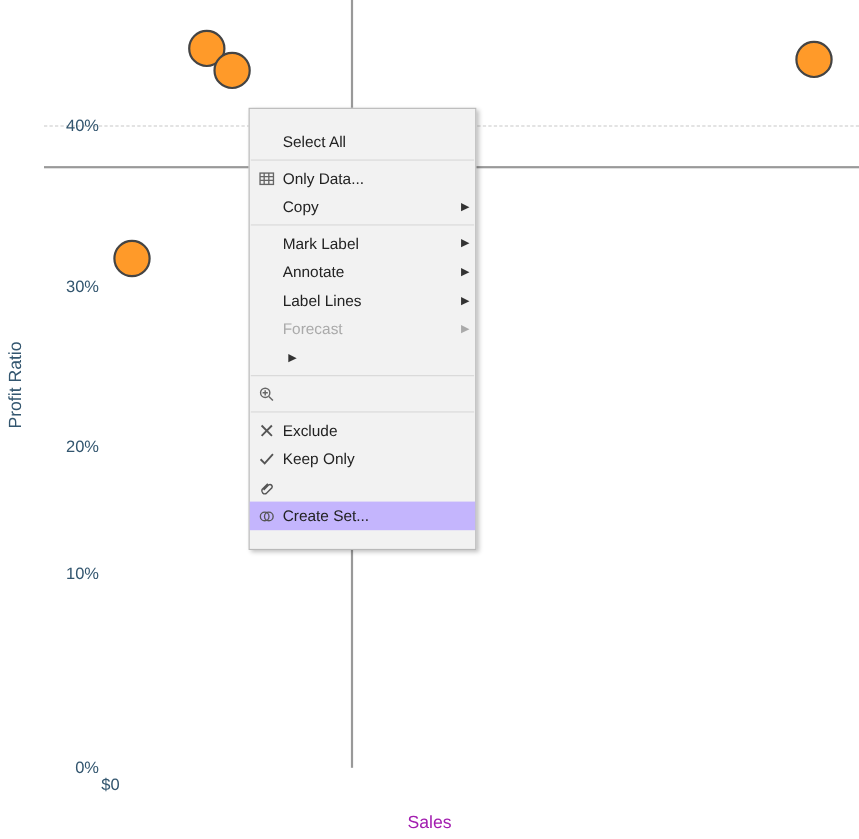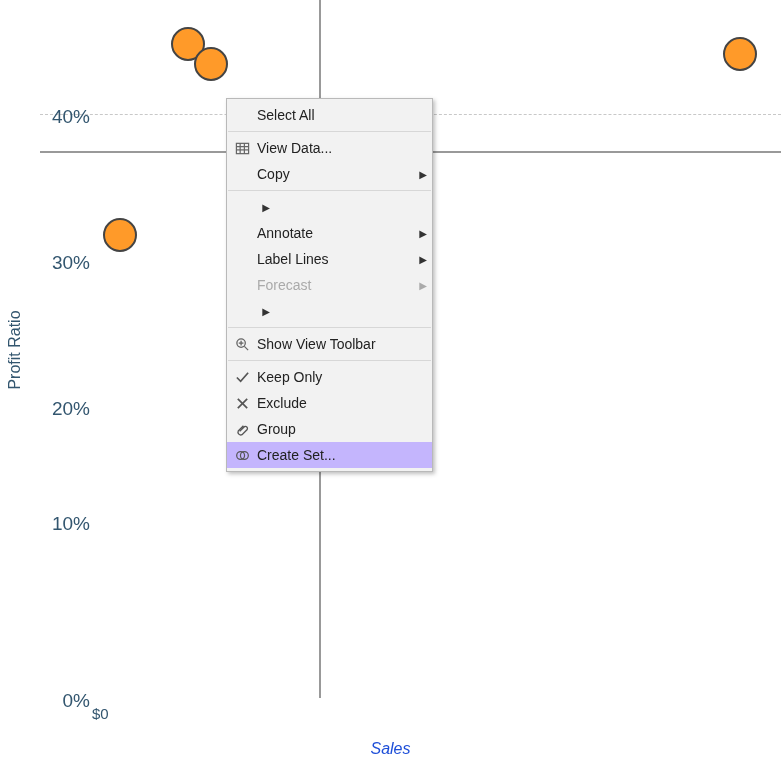--- a/index.html
+++ b/index.html
@@ -1,33 +1,33 @@
 <!DOCTYPE html>
 <html><head>
 <meta charset="utf-8">
 <style>
   html,body{margin:0;padding:0;background:#fff;font-family:"Segoe UI","Helvetica Neue",Arial,sans-serif;}
   .stage{position:relative;width:781px;height:763px;overflow:hidden;}
   
   .refline{position:absolute;background:#999;}             
   .dashline{position:absolute;border:0;height:0;width:0;}  
   
-  .ytick{position:absolute;right:691px;text-align:right;color:#33566f;font-size:19px;width:80px;}
+  .ytick{position:absolute;right:691px;text-align:right;color:#33566f;font-size:15px;width:80px;}
   .xtick{position:absolute;top:705px;color:#33566f;font-size:15px;}
   .ylabel{position:absolute;left:15px;top:350px;transform:translate(-50%,-50%) rotate(-90deg);
           transform-origin:center;color:#33566f;font-size:16px;white-space:nowrap;}
-  .xlabel{position:absolute;left:0;right:0;top:740px;text-align:center;color:#1d4ed8;font-size:16px;font-style:italic;}
+  .xlabel{position:absolute;left:0;right:0;top:740px;text-align:center;color:#a21caf;font-size:16px;}
   
   .mark{position:absolute;width:34px;height:34px;border-radius:50%;
         background:#ff9a29;border:2px solid #444;box-sizing:border-box;
         transform:translate(-50%,-50%);}
   
   .menu{position:absolute;left:226px;top:98px;width:205px;background:#f2f2f2;
         border:1px solid #b9b9b9;box-shadow:2px 2px 4px rgba(0,0,0,.25);
-        font-size:14px;color:#222;padding:3px 0;}
+        font-size:14px;color:#222;padding:17px 0;}
   .menu .row{display:flex;align-items:center;height:26px;position:relative;cursor:default;}
   .menu .row .ic{width:30px;display:flex;align-items:center;justify-content:center;color:#555;}
   .menu .row .ic svg{width:15px;height:15px;}
   .menu .row .lbl{flex:1;white-space:nowrap;}
   .menu .row .arr{width:18px;text-align:center;color:#333;font-size:10px;}
   .menu .row.disabled{color:#aaa;}
   .menu .row.disabled .arr{color:#aaa;}
   .menu .row.hl{background:#c4b5fd;}
   .menu hr{border:none;border-top:1px solid #d7d7d7;margin:3px 1px;}
 </style>
@@ -67,31 +67,32 @@
     <div class="row">
       <span class="ic">
         <svg viewBox="0 0 16 16" fill="none" stroke="#666" stroke-width="1.3">
           <rect x="1.5" y="2.5" width="13" height="11"></rect>
           <line x1="1.5" y1="6" x2="14.5" y2="6"></line>
             <line x1="1.5" y1="9.5" x2="14.5" y2="9.5"></line>
           <line x1="5.5" y1="2.5" x2="5.5" y2="13.5"></line>
             <line x1="10" y1="2.5" x2="10" y2="13.5"></line>
         </svg>
       </span>
-      <span class="lbl">View Data...</span>
+      <span class="lbl">Only Data...</span>
       <span class="arr"></span>
     </div>
     <div class="row">
       <span class="ic"></span>
       <span class="lbl">Copy</span>
       <span class="arr">▶</span>
     </div>
     <hr>
     <div class="row">
       <span class="ic"></span>
+      <span class="lbl">Mark Label</span>
       <span class="arr">▶</span>
     </div>
     <div class="row">
       <span class="ic"></span>
       <span class="lbl">Annotate</span>
       <span class="arr">▶</span>
     </div>
     <div class="row">
       <span class="ic"></span>
       <span class="lbl">Label Lines</span>
@@ -109,50 +110,48 @@
     <hr>
     <div class="row">
       <span class="ic">
         <svg viewBox="0 0 16 16" fill="none" stroke="#666" stroke-width="1.4">
           <circle cx="6.5" cy="6.5" r="4.5"></circle>
             <line x1="10" y1="10" x2="14" y2="14"></line>
           <line x1="6.5" y1="4" x2="6.5" y2="9"></line>
             <line x1="4" y1="6.5" x2="9" y2="6.5"></line>
         </svg>
       </span>
-      <span class="lbl">Show View Toolbar</span>
       <span class="arr"></span>
     </div>
     <hr>
-    <div class="row">
-      <span class="ic">
-        <svg viewBox="0 0 16 16" fill="none" stroke="#555" stroke-width="1.8">
-          <polyline points="2,8 6,12 14,3"></polyline>
-        </svg>
-      </span>
-      <span class="lbl">Keep Only</span>
-      <span class="arr"></span>
-    </div>
     <div class="row">
       <span class="ic">
         <svg viewBox="0 0 16 16" fill="none" stroke="#555" stroke-width="1.8">
           <line x1="3" y1="3" x2="13" y2="13"></line>
             <line x1="13" y1="3" x2="3" y2="13"></line>
         </svg>
       </span>
       <span class="lbl">Exclude</span>
       <span class="arr"></span>
     </div>
     <div class="row">
       <span class="ic">
+        <svg viewBox="0 0 16 16" fill="none" stroke="#555" stroke-width="1.8">
+          <polyline points="2,8 6,12 14,3"></polyline>
+        </svg>
+      </span>
+      <span class="lbl">Keep Only</span>
+      <span class="arr"></span>
+    </div>
+    <div class="row">
+      <span class="ic">
         <svg viewBox="0 0 16 16" fill="none" stroke="#555" stroke-width="1.4">
           <path d="M5 10 L10 5 a2.2 2.2 0 0 1 3 3 L7.5 13.5 a3 3 0 0 1 -4 -4 L9 4"></path>
         </svg>
       </span>
-      <span class="lbl">Group</span>
       <span class="arr"></span>
     </div>
     <div class="row hl">
       <span class="ic">
         <svg viewBox="0 0 16 16" fill="none" stroke="#555" stroke-width="1.3">
           <circle cx="6" cy="8" r="4.2"></circle>
             <circle cx="10" cy="8" r="4.2"></circle>
         </svg>
       </span>
       <span class="lbl">Create Set...</span>

